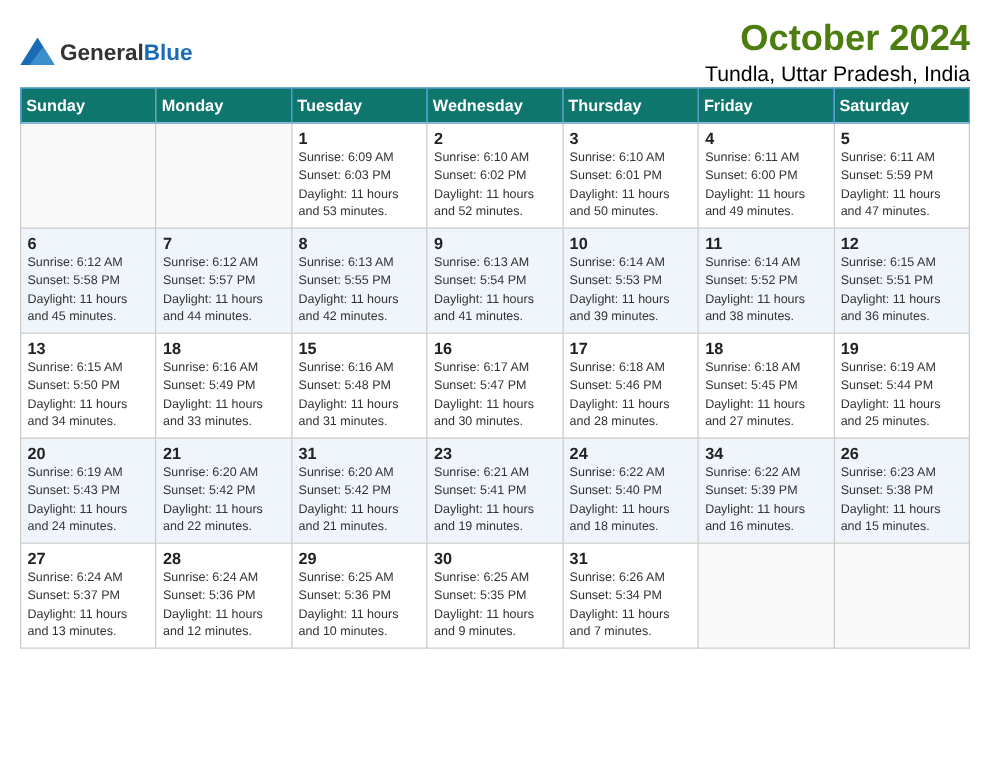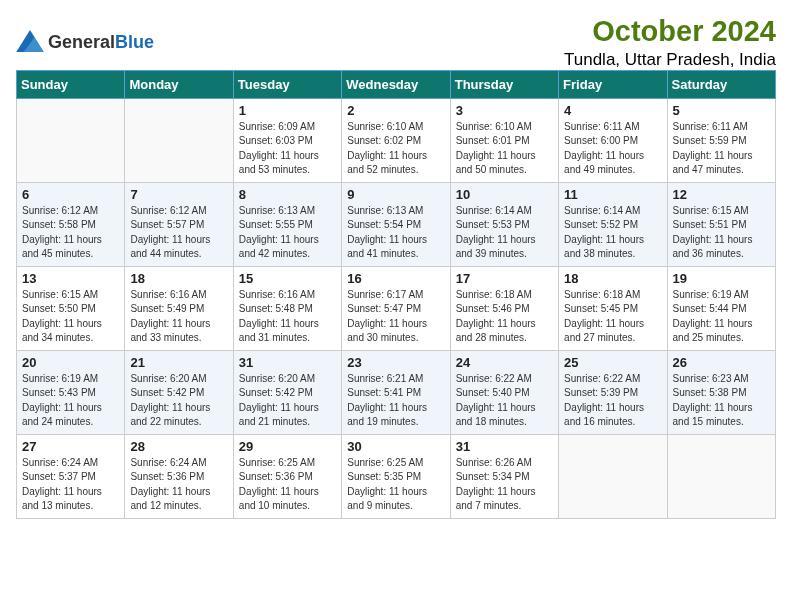--- a/index.html
+++ b/index.html
@@ -228,21 +228,21 @@
         </td>
         <td>
           <span class="day-number">23</span>
           <div class="day-info">Sunrise: 6:21 AM<br>Sunset: 5:41 PM<br>Daylight: 11 hours and 19 minutes.</div>
         </td>
         <td>
           <span class="day-number">24</span>
           <div class="day-info">Sunrise: 6:22 AM<br>Sunset: 5:40 PM<br>Daylight: 11 hours and 18 minutes.</div>
         </td>
         <td>
-          <span class="day-number">25</span>
+          <span class="day-number">34</span>
           <div class="day-info">Sunrise: 6:22 AM<br>Sunset: 5:39 PM<br>Daylight: 11 hours and 16 minutes.</div>
         </td>
         <td>
           <span class="day-number">26</span>
           <div class="day-info">Sunrise: 6:23 AM<br>Sunset: 5:38 PM<br>Daylight: 11 hours and 15 minutes.</div>
         </td>
       </tr>
       <tr>
         <td>
           <span class="day-number">27</span>

